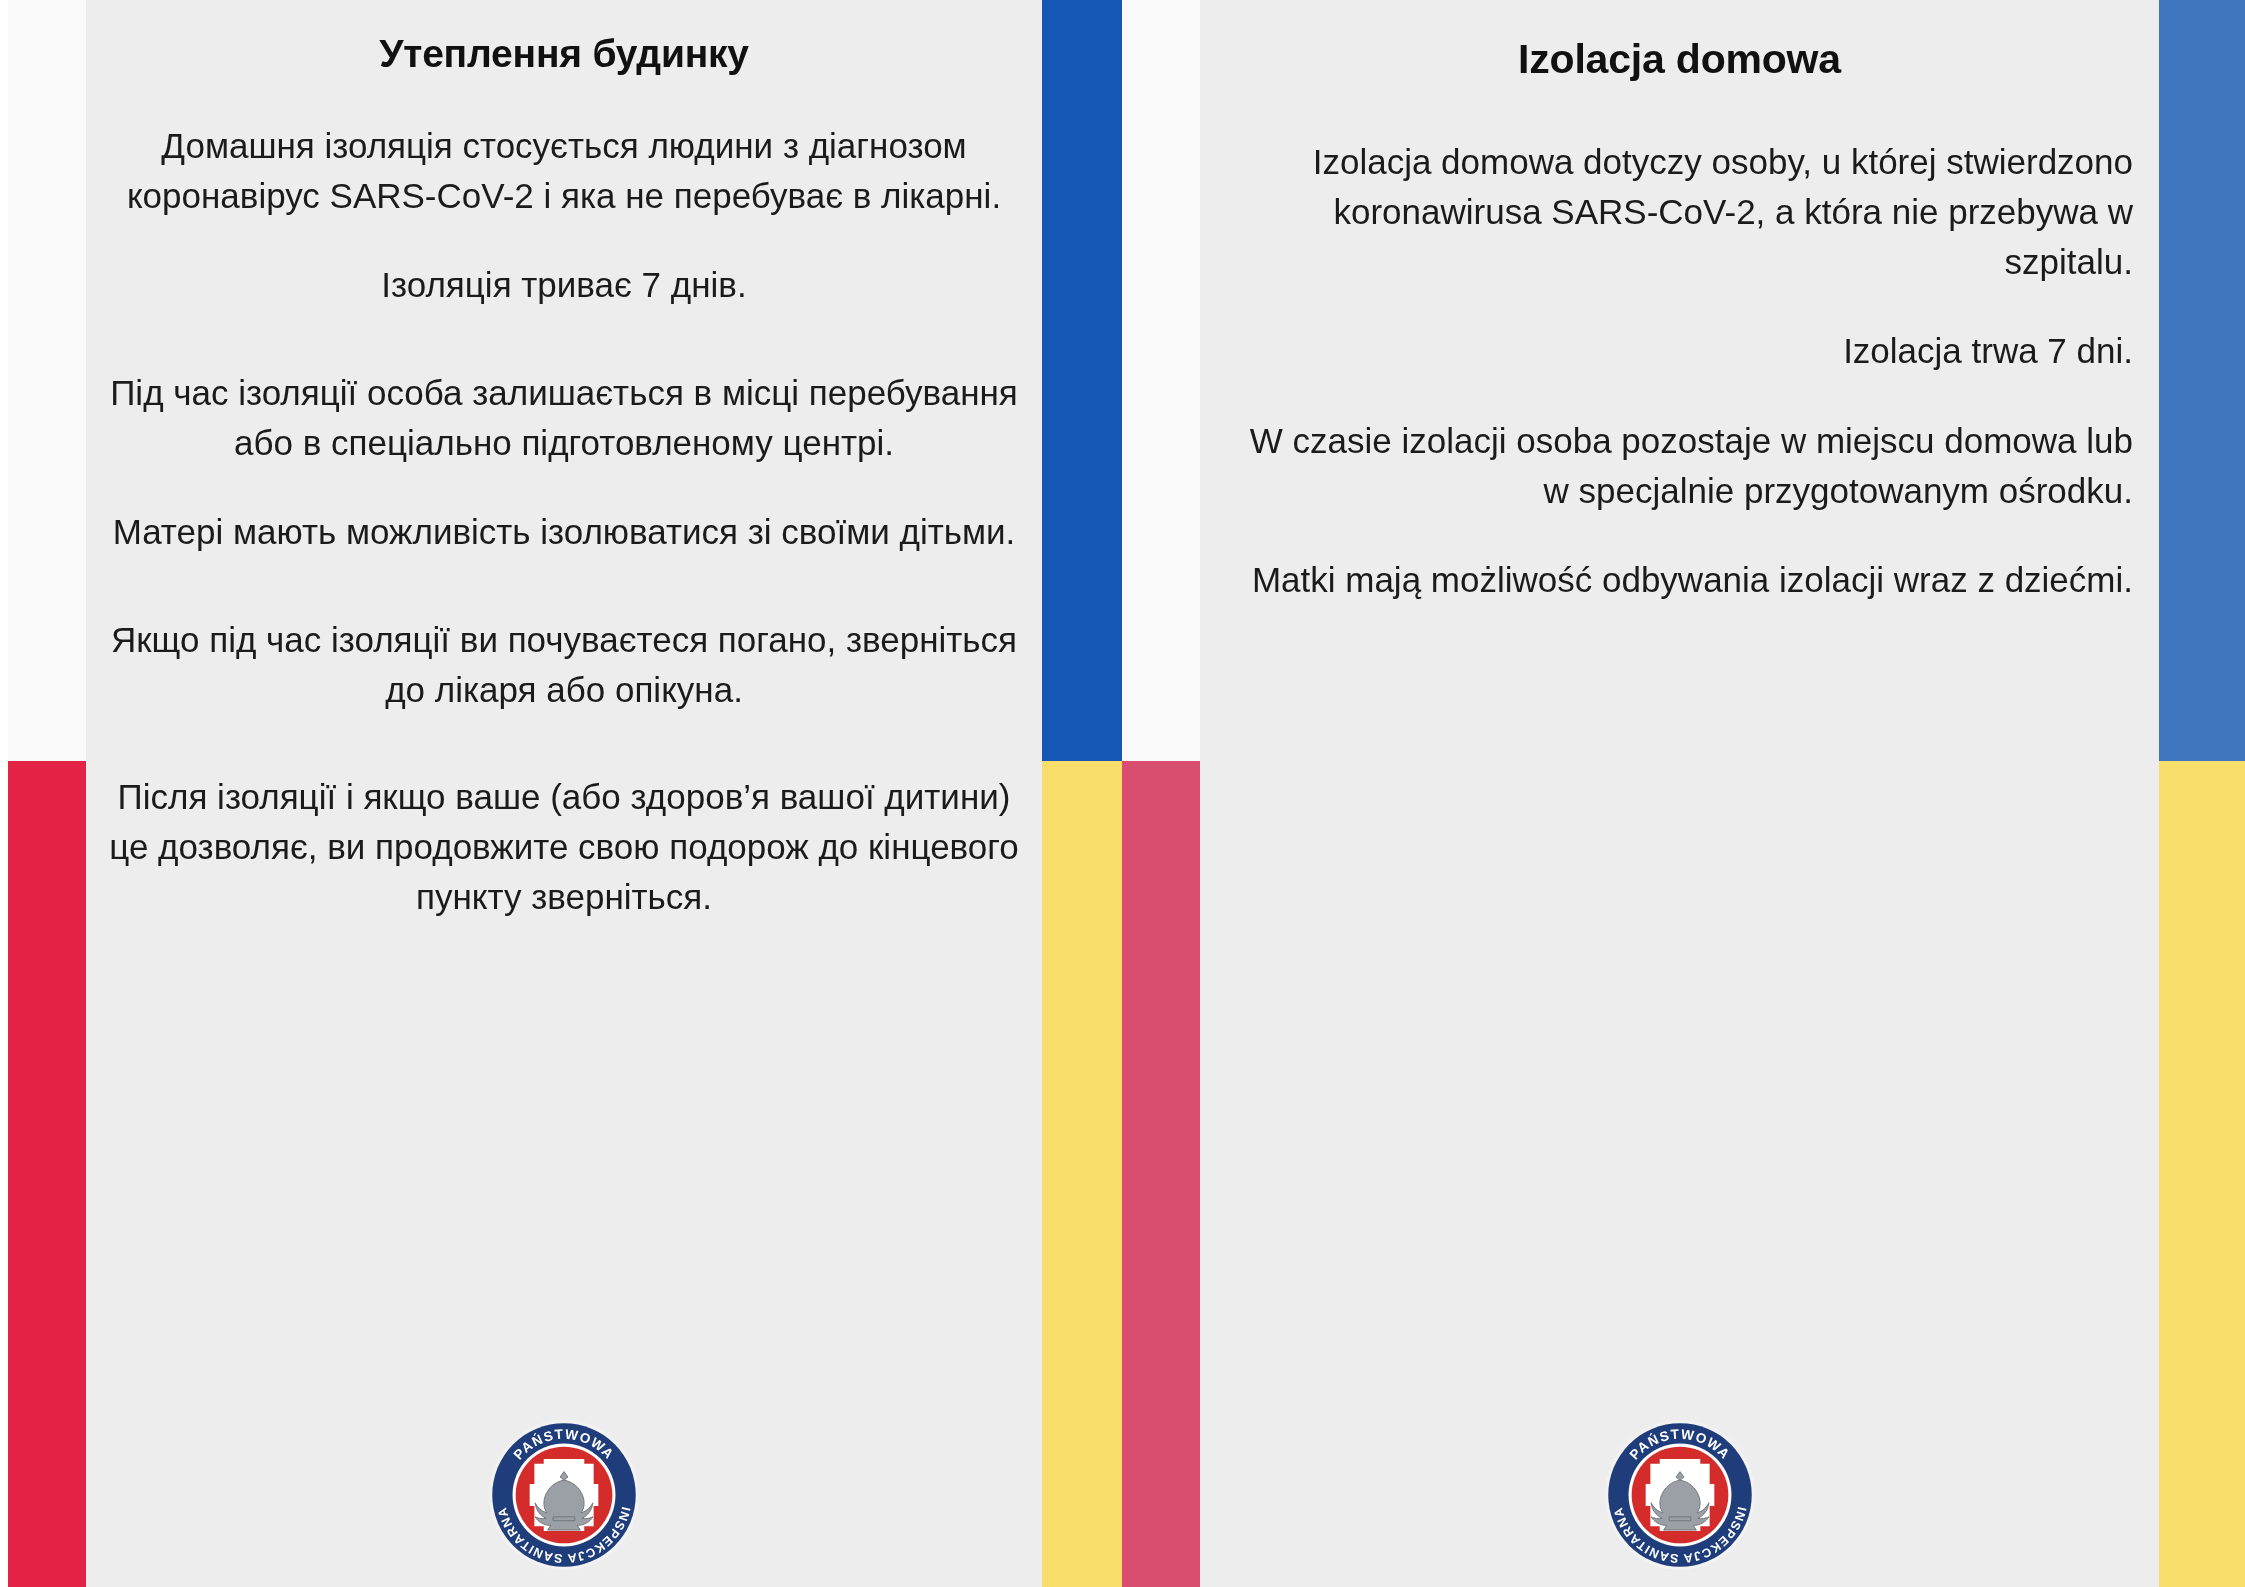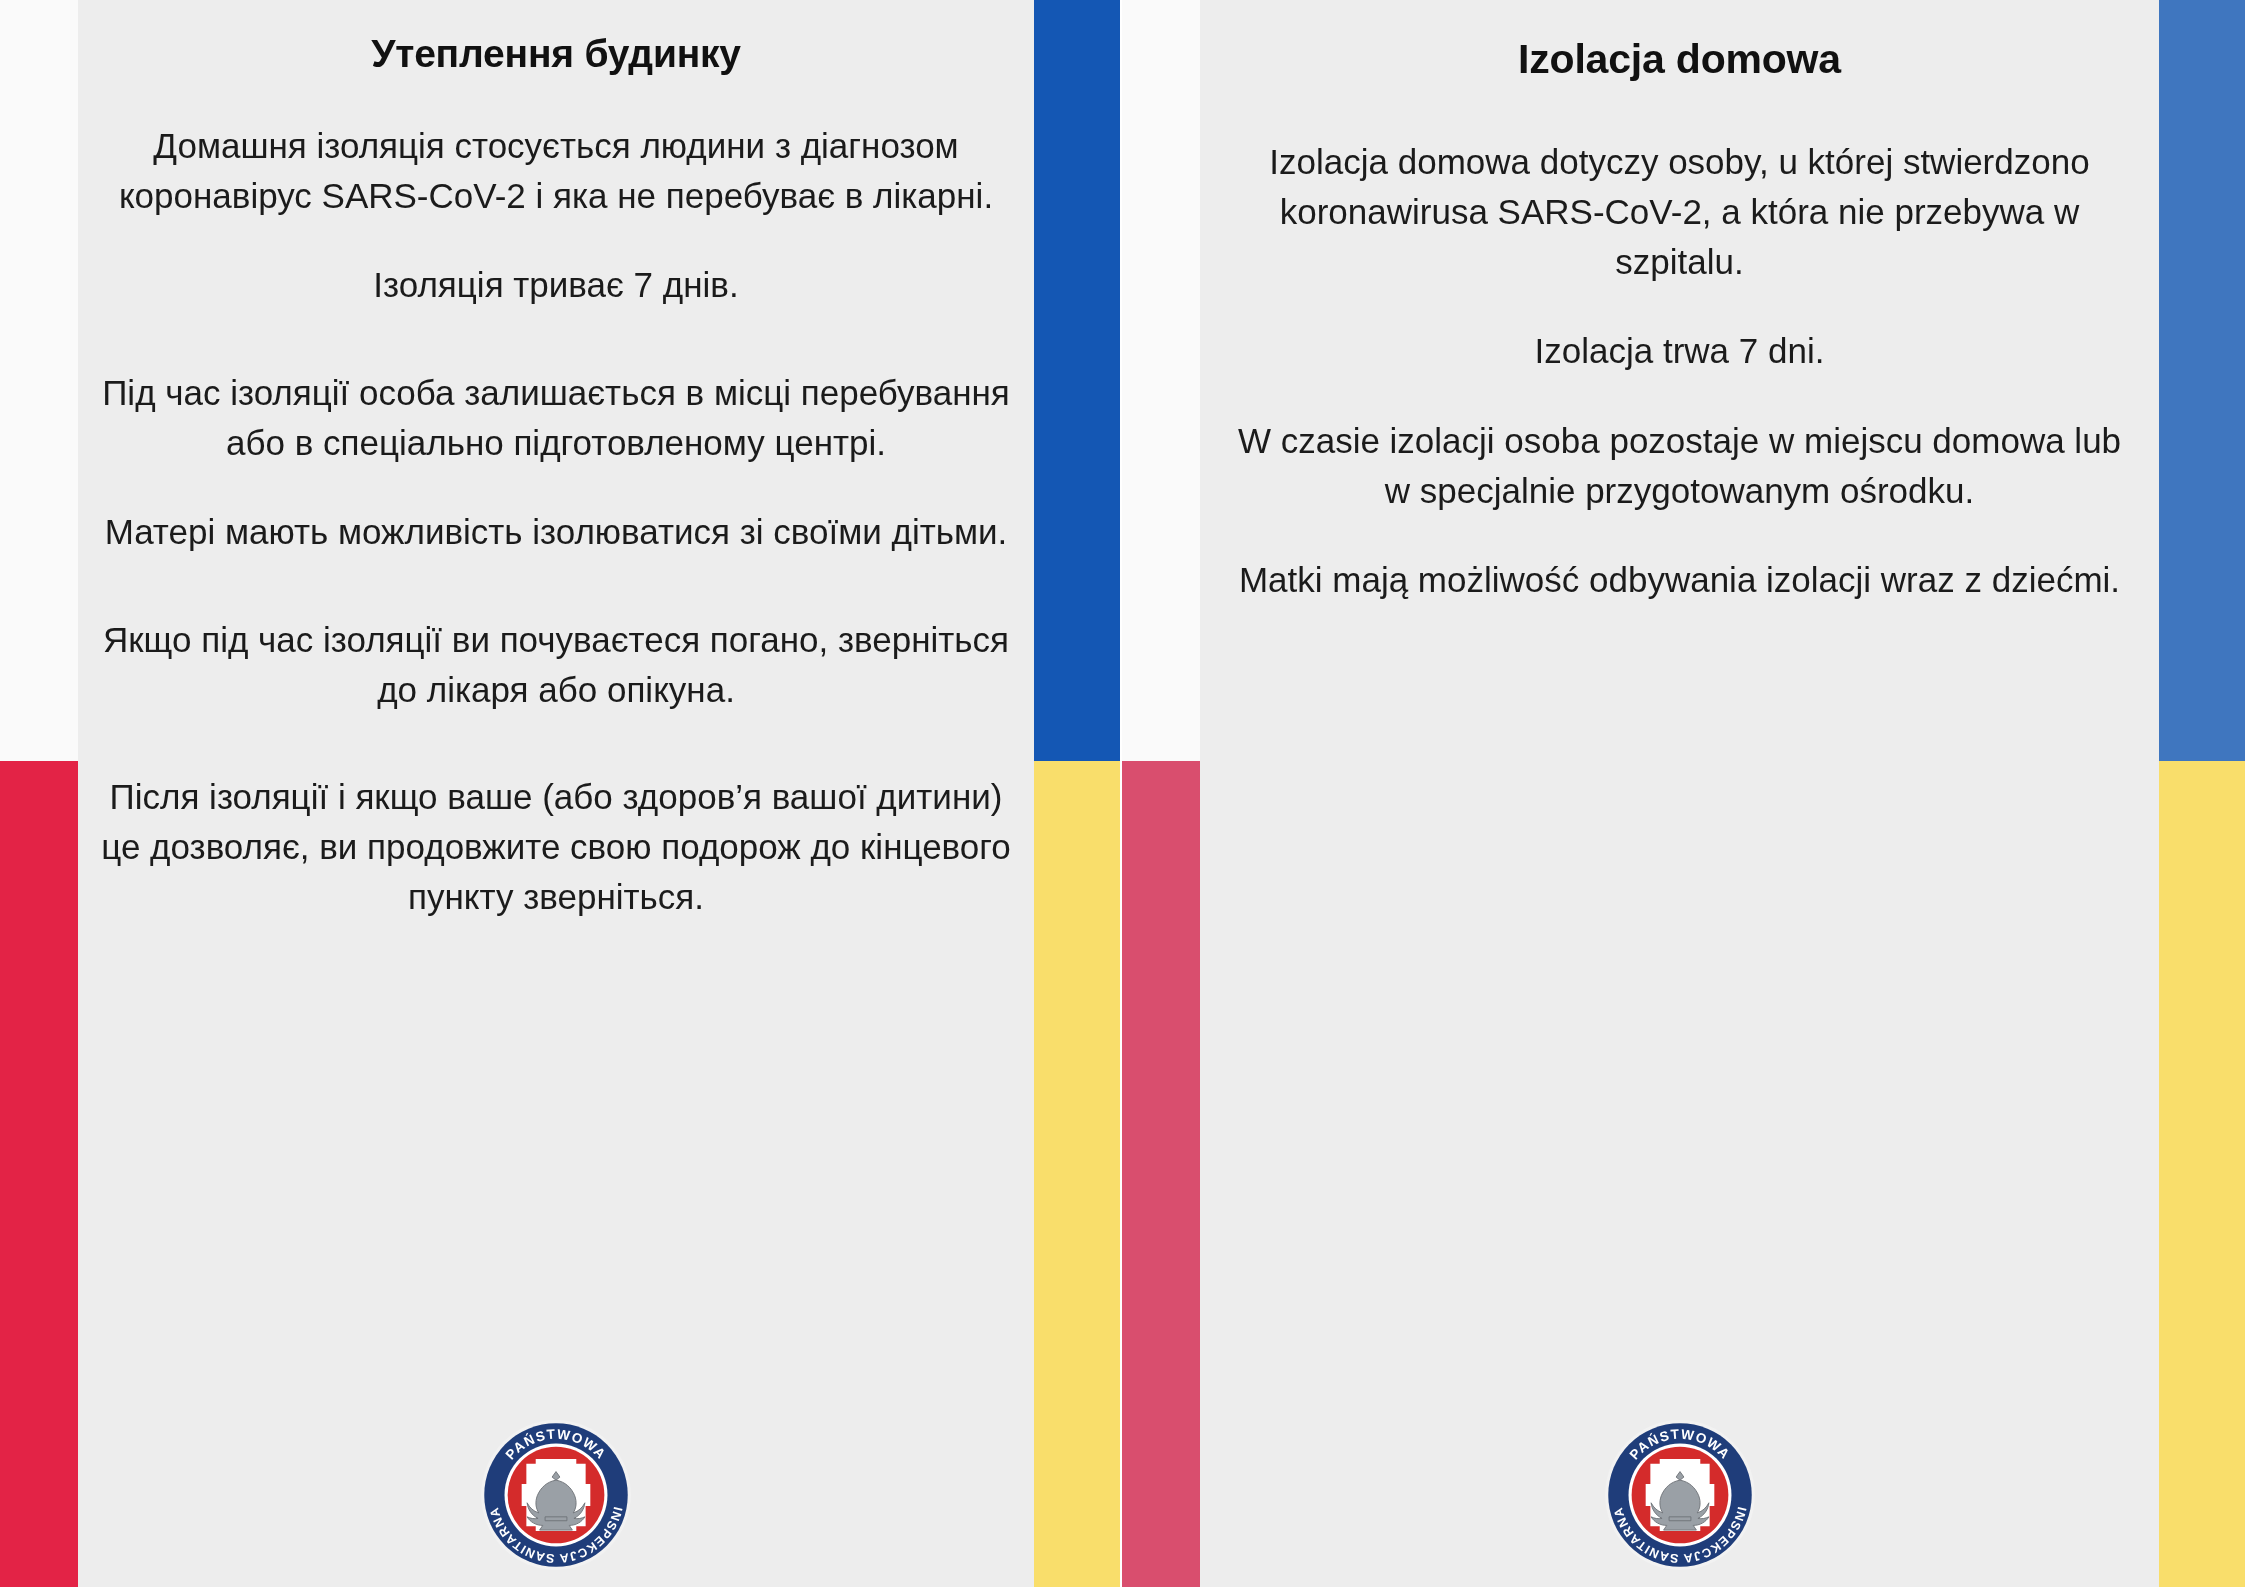--- a/index.html
+++ b/index.html
@@ -24,21 +24,21 @@
   }
 
   
   .slide {
     position: absolute;
     top: 0;
     height: 1587px;
     background: #ededed;
     overflow: hidden;
   }
-  .slide-left  { left: 0px;    width: 1120px; }
+  .slide-left  { left: 8px;    width: 1120px; }
   .slide-right { left: 1122px; width: 1123px; }
 
   
   .bar {
     position: absolute;
     top: 0;
     height: 1587px;
     width: 78px;
     display: flex;
     flex-direction: column;
@@ -81,21 +81,21 @@
     color: #1b1b1b;
     font-size: 35px;
     line-height: 1.42;
     margin: 2px;
     font-family: "Liberation Sans", sans-serif;
     font-weight: 400;
   }
   .para { margin: 0; padding: 0; }
 
   .left-body  { margin-top: 44px; width: 100%; }
-  .right-body { margin-top: 34px; width: 100%; }
+  .right-body { margin-top: 34px; width: 100%; text-align: right; }
 
   .left-body  .para { margin-bottom: 40px; }
   .right-body .para { margin-bottom: 40px; }
   .left-body  .para.gap-lg { margin-bottom: 58px; }
 
   
   .logo-wrap {
     margin-top: auto;
     margin-bottom: 14px;
     width: 156px;

